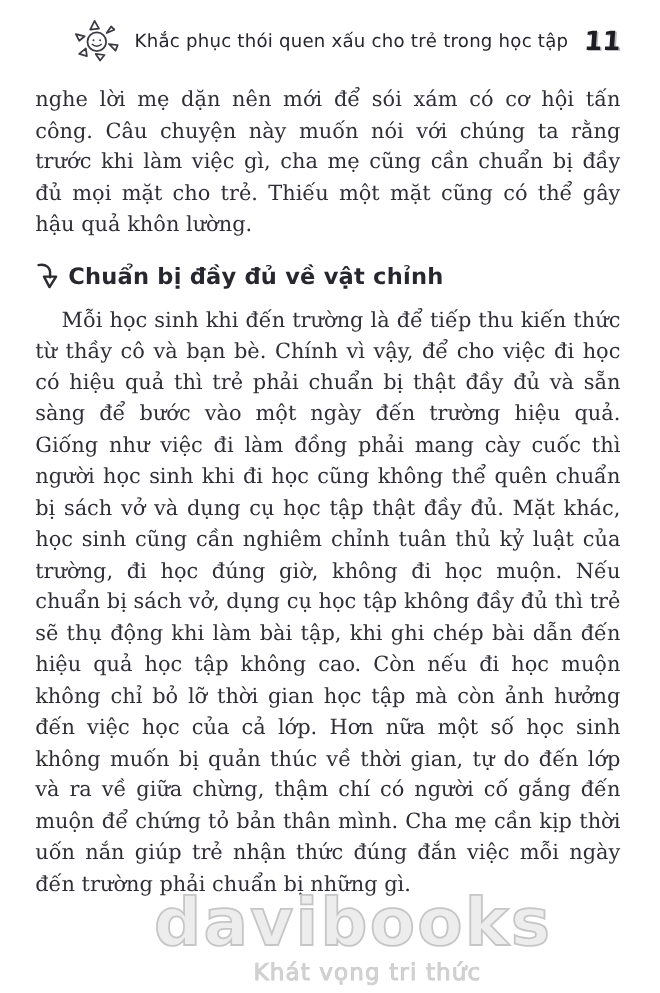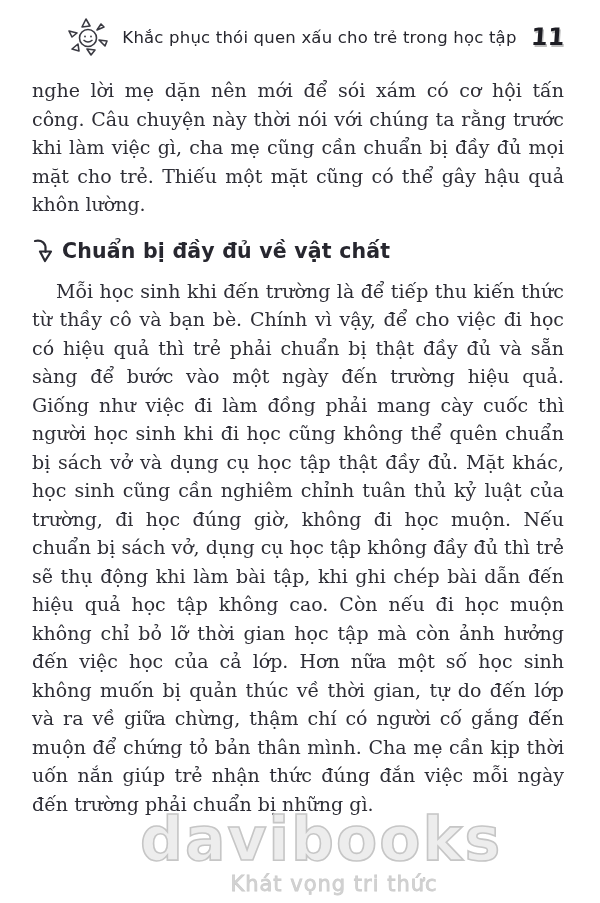--- a/index.html
+++ b/index.html
@@ -118,33 +118,33 @@
           <path d="M17.5 25 Q 22 29 26.5 25" stroke-width="1.4"></path>
         </g>
       </svg>
     </span>
     <span class="running-head">Khắc phục thói quen xấu cho trẻ trong học tập</span>
     <span class="page-number">11</span>
   </header>
 
   <main class="body-text">
 
-    <p class="no-indent">nghe lời mẹ dặn nên mới để sói xám có cơ hội tấn công. Câu chuyện này thời nói với chúng ta rằng trước khi làm việc gì, cha mẹ cũng cần chuẩn bị đầy đủ mọi mặt cho trẻ. Thiếu một mặt cũng có thể gây hậu quả khôn lường.</p>
+    <p class="no-indent">nghe lời mẹ dặn nên mới để sói xám có cơ hội tấn công. Câu chuyện này muốn nói với chúng ta rằng trước khi làm việc gì, cha mẹ cũng cần chuẩn bị đầy đủ mọi mặt cho trẻ. Thiếu một mặt cũng có thể gây hậu quả khôn lường.</p>
 
 
     <h2 class="section-heading">
       <span class="arrow-icon">
         <svg width="21" height="26" viewBox="0 0 21 26">
           <g fill="none" stroke="#2b2b33" stroke-width="2.2" stroke-linejoin="round" stroke-linecap="round">
             <path d="M3 3 C 10 1.5, 14 5.5, 13.5 11 L 13.5 14"></path>
             <path d="M8 13.5 L 19 13.5 L 13 23 Z"></path>
           </g>
         </svg>
       </span>
-      <span>Chuẩn bị đầy đủ về vật chất</span>
+      <span>Chuẩn bị đầy đủ về vật chỉnh</span>
     </h2>
 
     <p>Mỗi học sinh khi đến trường là để tiếp thu kiến thức từ thầy cô và bạn bè. Chính vì vậy, để cho việc đi học có hiệu quả thì trẻ phải chuẩn bị thật đầy đủ và sẵn sàng để bước vào một ngày đến trường hiệu quả. Giống như việc đi làm đồng phải mang cày cuốc thì người học sinh khi đi học cũng không thể quên chuẩn bị sách vở và dụng cụ học tập thật đầy đủ. Mặt khác, học sinh cũng cần nghiêm chỉnh tuân thủ kỷ luật của trường, đi học đúng giờ, không đi học muộn. Nếu chuẩn bị sách vở, dụng cụ học tập không đầy đủ thì trẻ sẽ thụ động khi làm bài tập, khi ghi chép bài dẫn đến hiệu quả học tập không cao. Còn nếu đi học muộn không chỉ bỏ lỡ thời gian học tập mà còn ảnh hưởng đến việc học của cả lớp. Hơn nữa một số học sinh không muốn bị quản thúc về thời gian, tự do đến lớp và ra về giữa chừng, thậm chí có người cố gắng đến muộn để chứng tỏ bản thân mình. Cha mẹ cần kịp thời uốn nắn giúp trẻ nhận thức đúng đắn việc mỗi ngày đến trường phải chuẩn bị những gì.</p>
 
   </main>
 
   <div class="watermark">
     <div class="watermark-line1">davibooks</div>
     <div class="watermark-line2">Khát vọng tri thức</div>
   </div>

